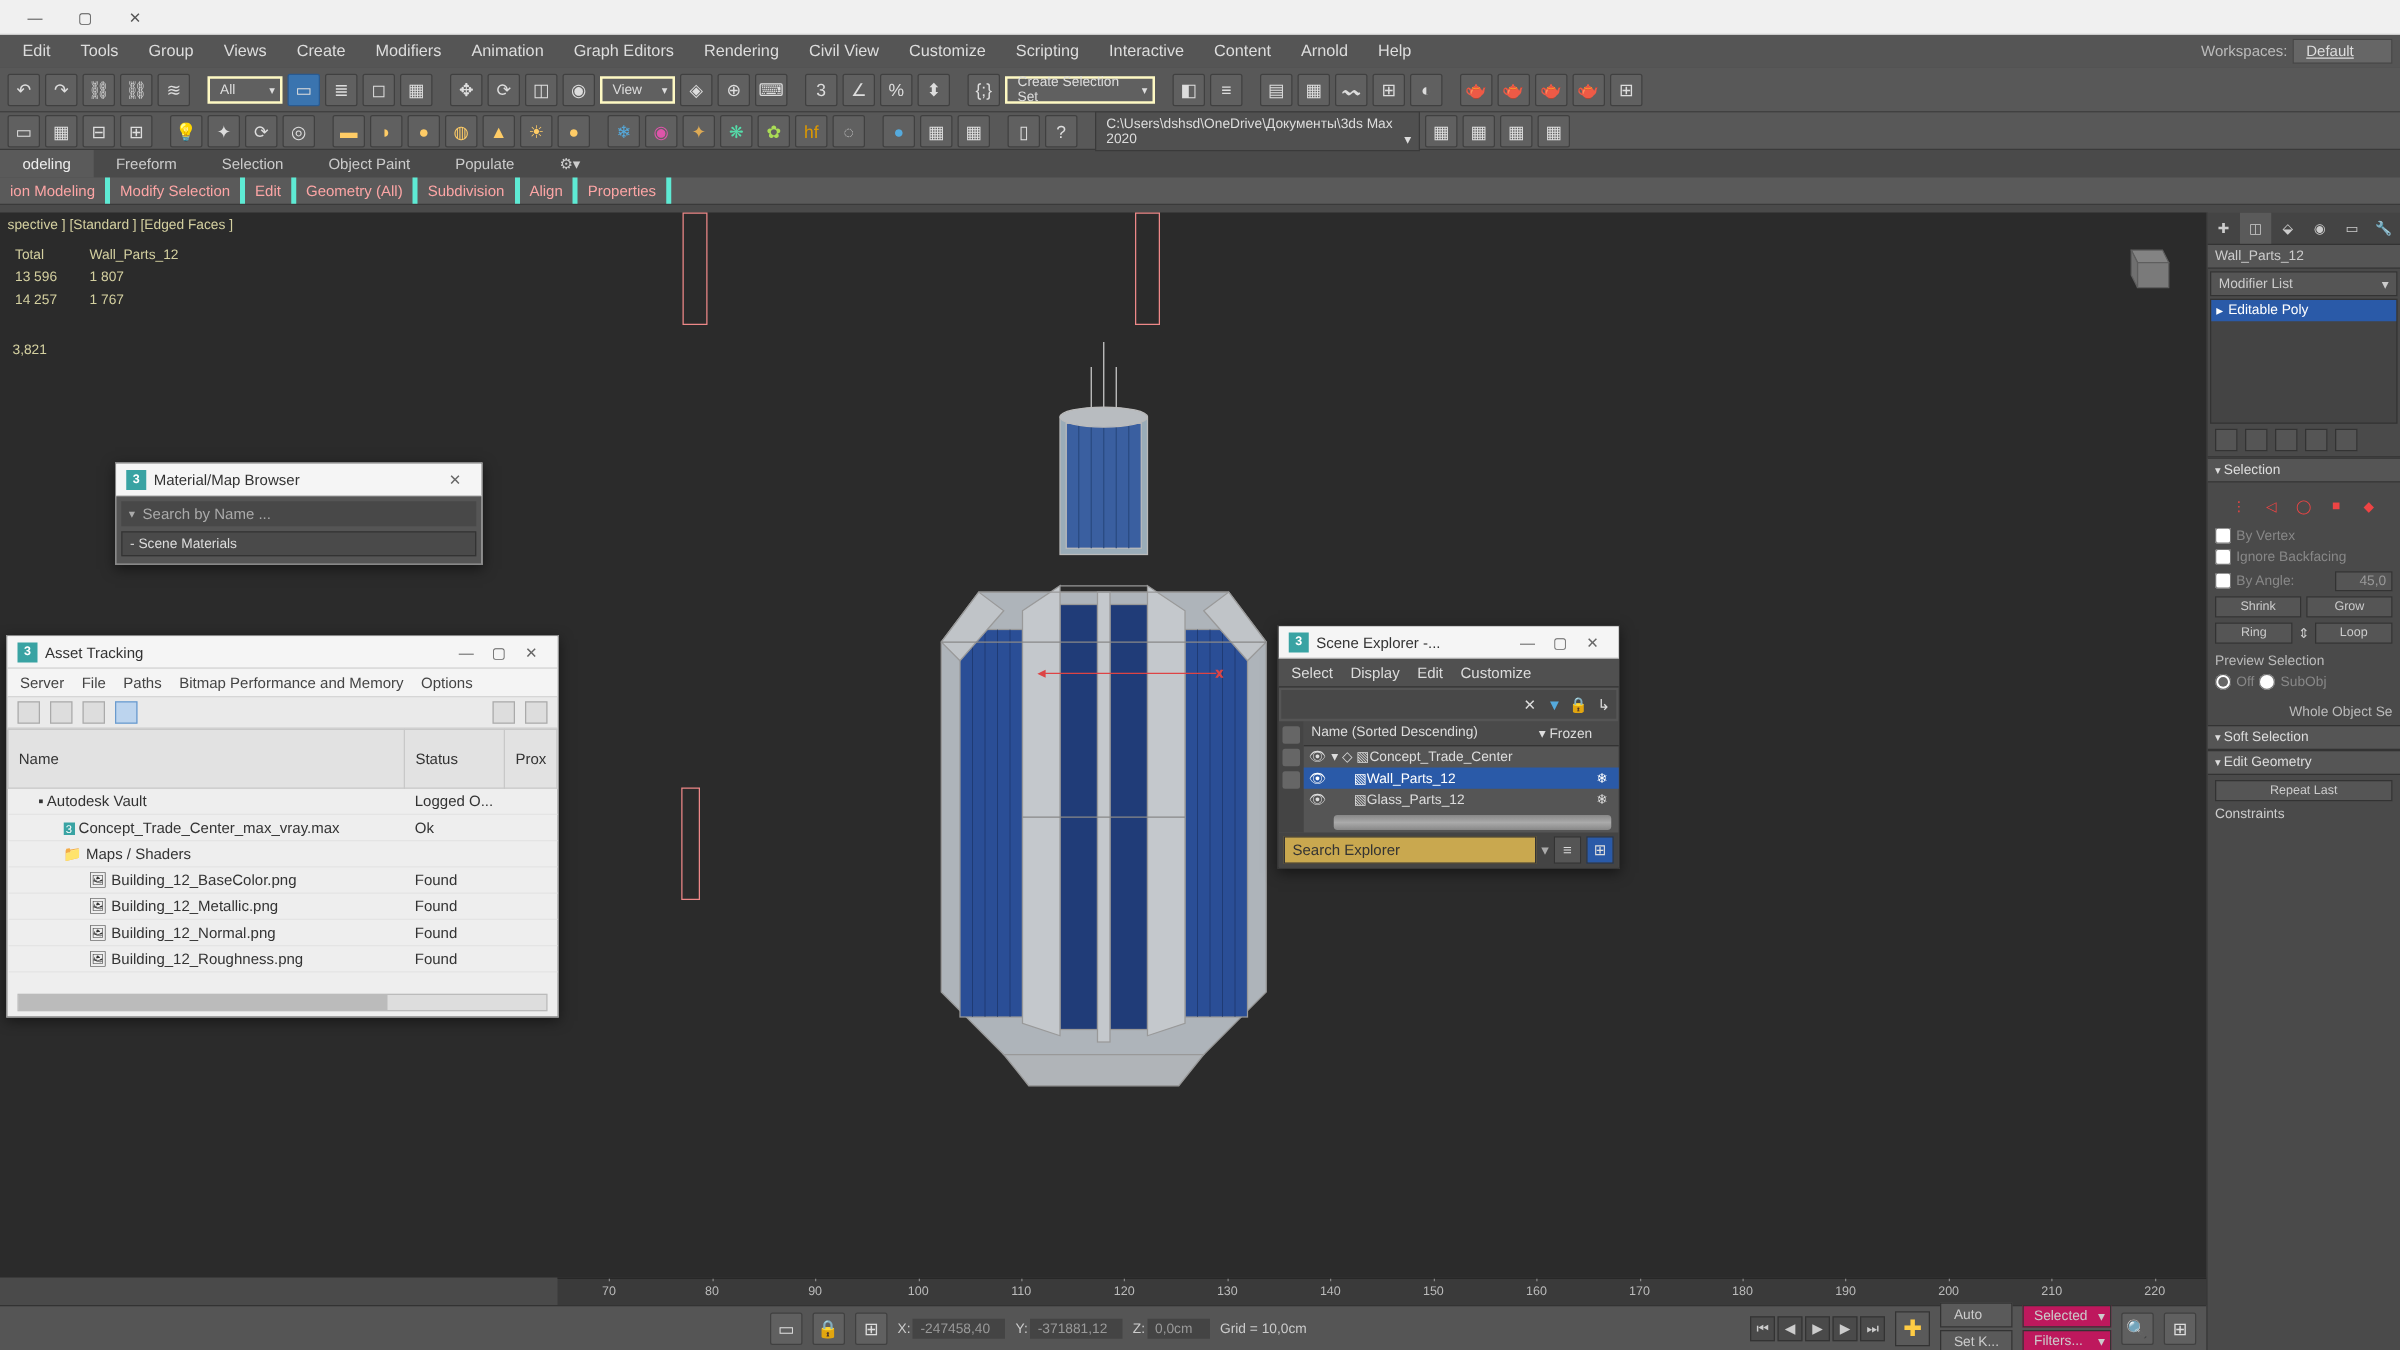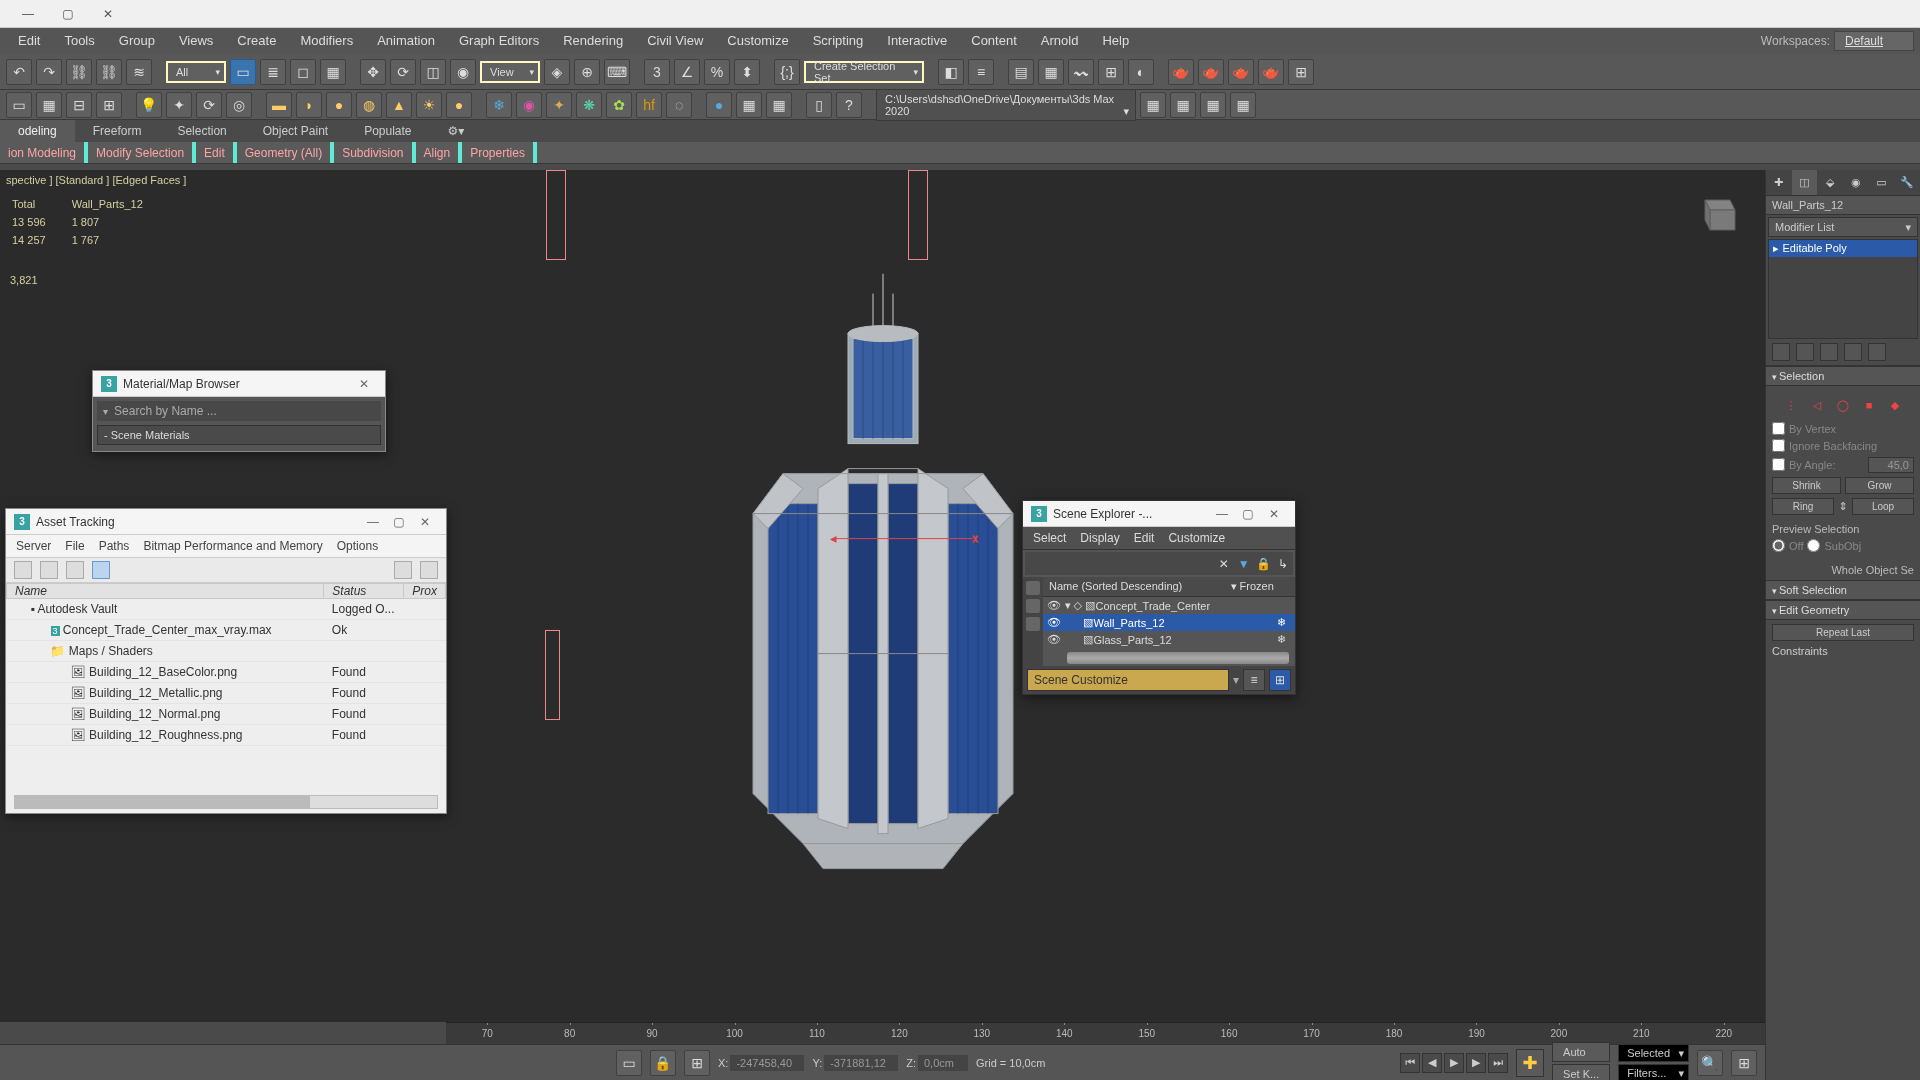--- a/index.html
+++ b/index.html
@@ -90,21 +90,21 @@
   .matbrowser .matitem .red { background: #c33; width: 28px; height: 14px; margin-left: auto; }
   .matbrowser .matitem .ball { width: 14px; height: 14px; border-radius: 50%; background: radial-gradient(circle at 30% 30%, #aaa, #444); }
 
   
   .assettrack { left: 5px; top: 508px; width: 442px; height: 306px; }
   .assettrack .menus { display: flex; gap: 14px; padding: 4px 10px; color: #444; font-size: 12px; background: #f4f4f4; border-bottom: 1px solid #ccc; }
   .assettrack .iconrow { display: flex; gap: 8px; padding: 3px 8px; background: #eaeaea; border-bottom: 1px solid #ccc; }
   .assettrack .iconrow .ib { width: 18px; height: 18px; background: #ddd; border: 1px solid #aaa; }
   .assettrack .iconrow .ib.active { background: #bcd4ee; border-color: #6a9acd; }
   .assettrack table { width: 100%; border-collapse: collapse; font-size: 12px; color: #333; }
-  .assettrack th { text-align: left; background: #e2e2e2; padding: 0 8px; border: 1px solid #c8c8c8; font-weight: normal; font-style: italic; }
+  .assettrack th { text-align: left; background: #e2e2e2; padding: 16px 8px; border: 1px solid #c8c8c8; font-weight: normal; }
   .assettrack td { padding: 3px 8px; border-bottom: 1px solid #e4e4e4; }
   .assettrack .indent1 { padding-left: 24px; }
   .assettrack .indent2 { padding-left: 44px; }
   .assettrack .indent3 { padding-left: 64px; }
   .assettrack .scroll { position: absolute; bottom: 4px; left: 8px; right: 8px; height: 14px; background: #ddd; border: 1px solid #bbb; }
   .assettrack .scroll .thumb { height: 100%; width: 70%; background: #bbb; }
 
   
   .sceneexp { left: 1022px; top: 500px; width: 274px; background: #555; border: 1px solid #333; color: #ddd; }
   .sceneexp .ftitle { background: #f5f5f5; color: #333; }
@@ -134,21 +134,21 @@
   .timeline .tick { flex: 1; text-align: center; position: relative; }
   .timeline .tick::before { content: ""; position: absolute; bottom: 14px; left: 50%; width: 1px; height: 5px; background: #888; }
 
   
   .statusbar { position: absolute; left: 0; right: 155px; bottom: 0; height: 36px; background: #555; display: flex; align-items: center; gap: 8px; padding: 0 8px; color: #ccc; font-size: 11px; border-top: 1px solid #333; }
   .statusbar .coord { display: flex; align-items: center; gap: 2px; }
   .statusbar .coord .cv { background: #444; padding: 2px 6px; width: 74px; color: #999; }
   .statusbar .playbtns { display: flex; gap: 2px; }
   .statusbar .playbtns .pb { width: 20px; height: 20px; background: #4a4a4a; border: 1px solid #333; display: flex; align-items: center; justify-content: center; }
   .statusbar .autokey { background: #5a5a5a; border: 1px solid #333; padding: 3px 10px; }
-  .statusbar .seldrop { background: #000000; border: 1px solid #333; padding: 2px 18px 2px 8px; position: relative; }
+  .statusbar .seldrop { background: #be185d; border: 1px solid #333; padding: 2px 18px 2px 8px; position: relative; }
   .statusbar .seldrop::after { content: "▾"; position: absolute; right: 4px; }
   .statusbar .bigplus { width: 28px; height: 28px; background: #5a5a5a; border: 1px solid #333; display: flex; align-items: center; justify-content: center; font-size: 18px; color: #ffcc44; }
 
   svg text { font-family: inherit; }
 </style>
 </head>
 <body>
 
 <div class="titlebar">
   <div class="winbtn">—</div>
@@ -595,21 +595,21 @@
       <div class="srow">
         <span class="eye">👁</span>
         <span style="padding-left:18px">▧ </span>
           <span>Glass_Parts_12</span>
         <span class="snow">❄</span>
       </div>
       <div class="sgray"></div>
     </div>
   </div>
   <div class="sefoot">
-    <div class="sel-drop">Scene Customize</div>
+    <div class="sel-drop">Search Explorer</div>
     <span style="color:#aaa">▾</span>
     <div class="sfb">≡</div>
     <div class="sfb active">⊞</div>
   </div>
 </div>
 
 <div class="timeline">
   <div class="tick">70</div>
   <div class="tick">80</div>
   <div class="tick">90</div>

